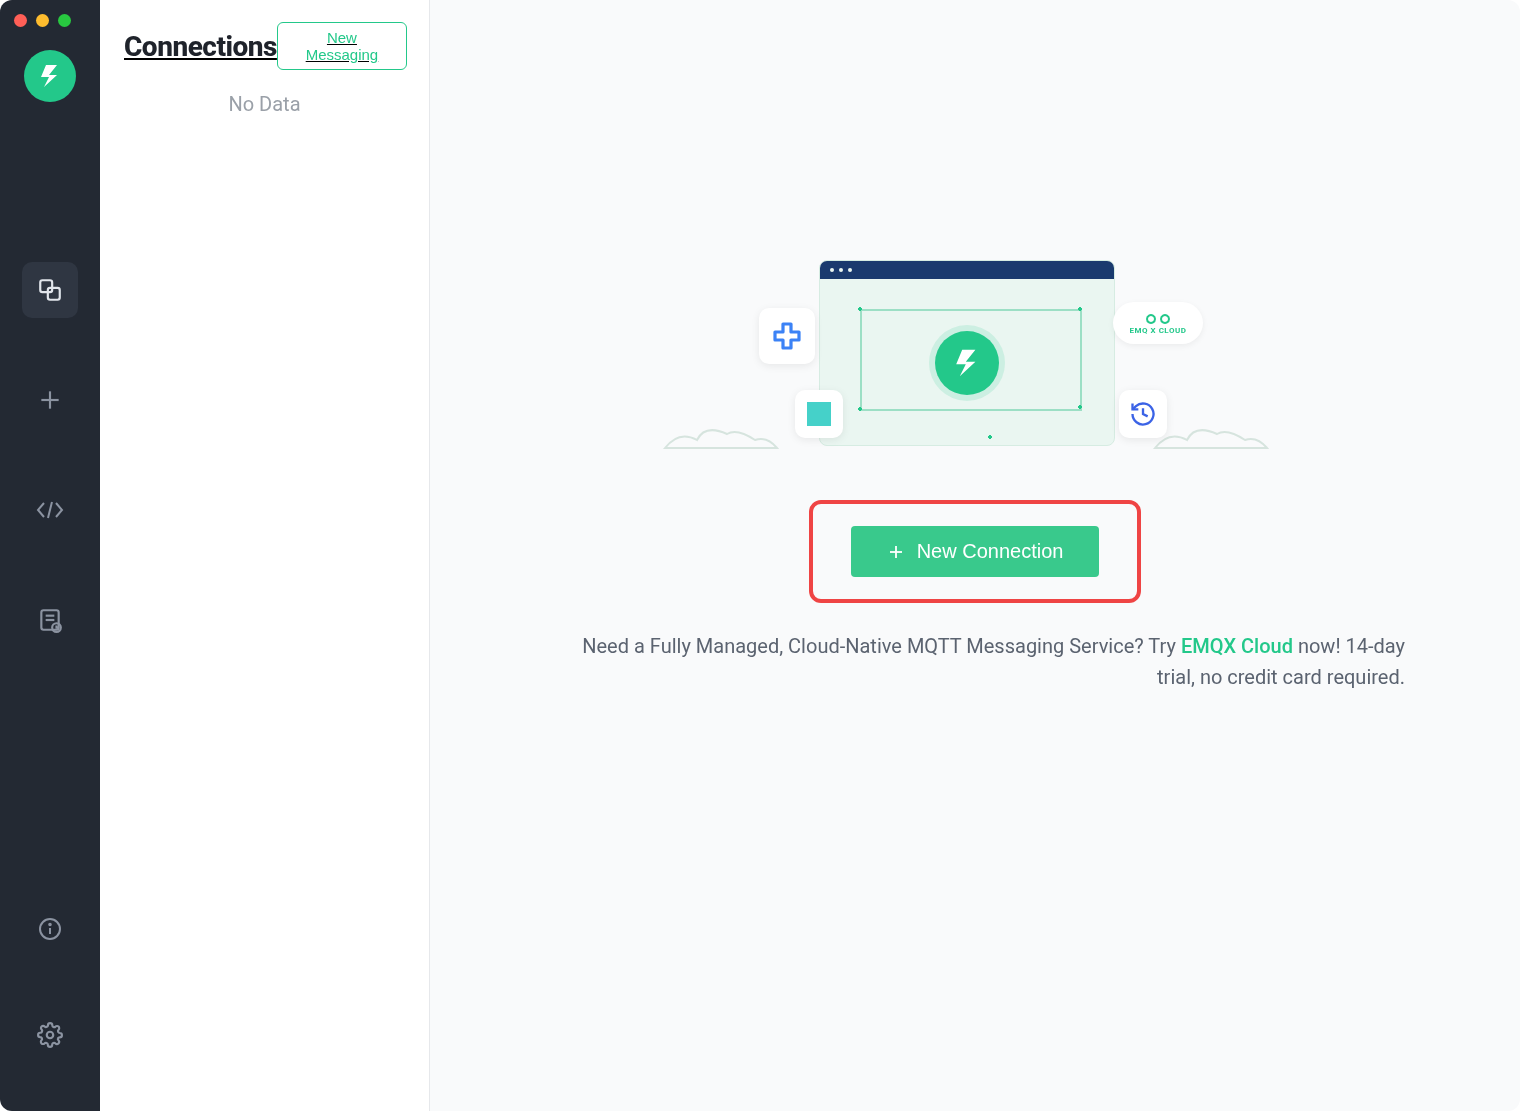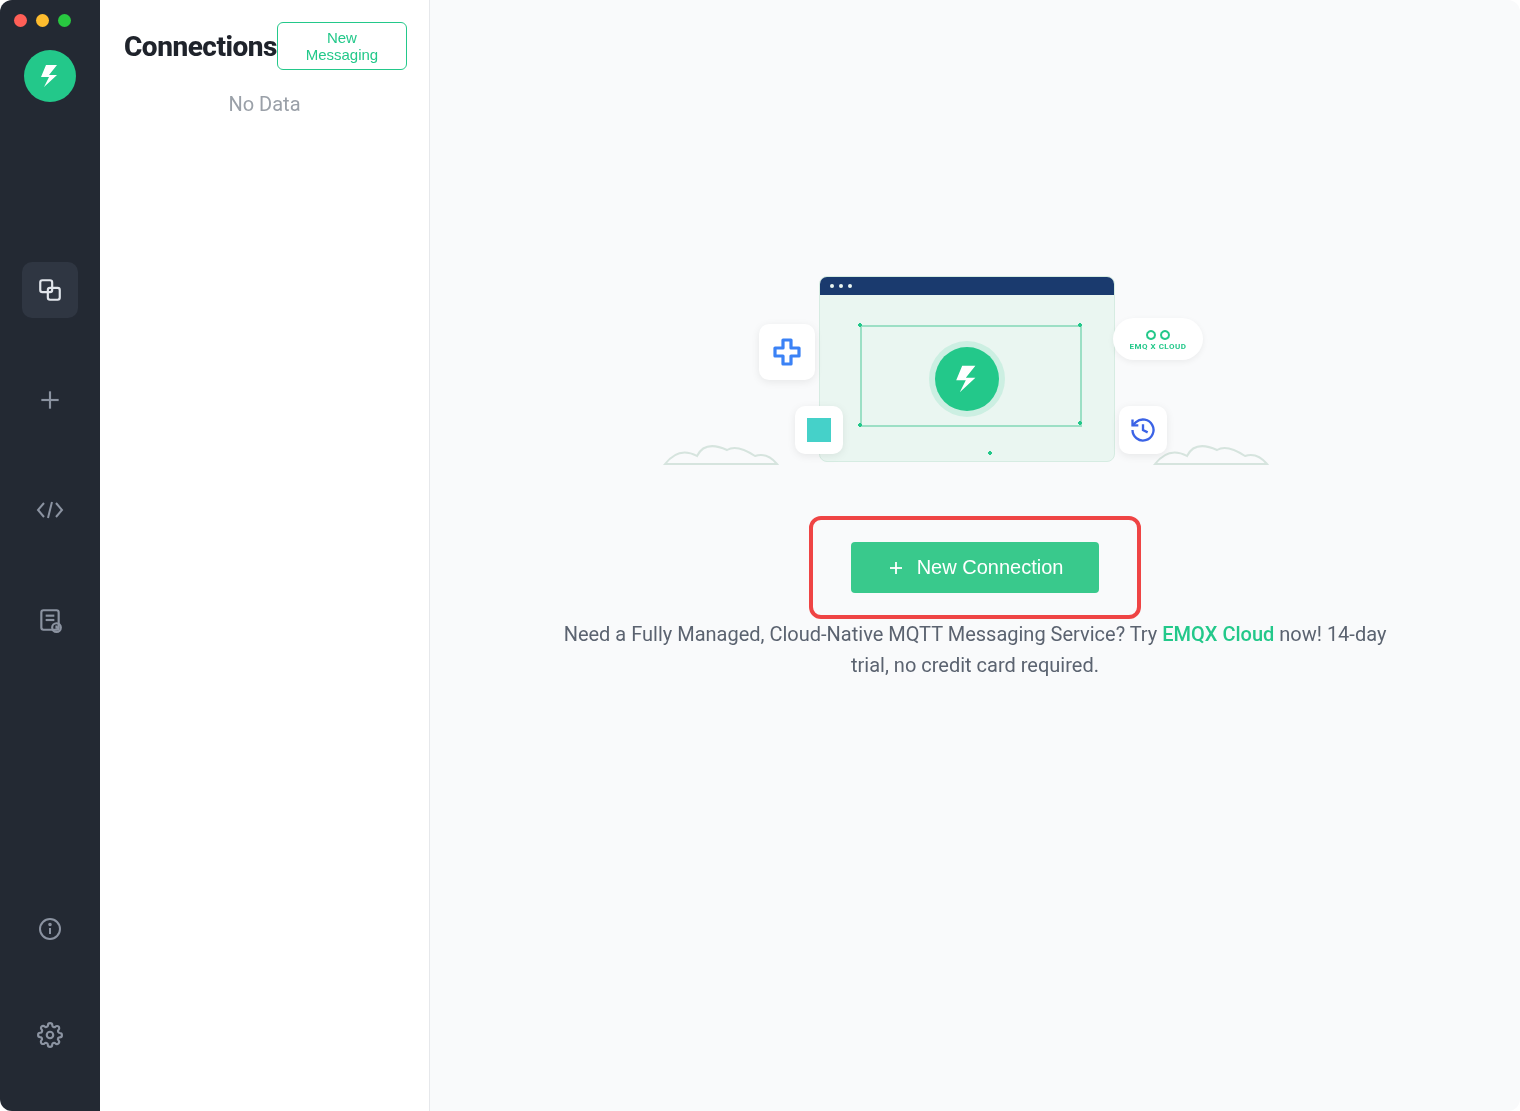--- a/index.html
+++ b/index.html
@@ -85,20 +85,21 @@
     border-right: 1px solid #e6e8eb;
     display: flex;
     flex-direction: column;
     flex-shrink: 0;
   }
   .panel-header {
     display: flex;
     align-items: center;
     justify-content: flex-start;
     padding: 22px 22px 22px 24px;
+    text-decoration: underline;
   }
   .panel-title {
     font-size: 28px;
     font-weight: 800;
     color: #1f232b;
     letter-spacing: -0.5px;
   }
   .new-collection-btn {
     border: 1px solid #23c88a;
     color: #23c88a;
@@ -126,21 +127,20 @@
     flex-direction: column;
     align-items: center;
     padding-top: 260px;
   }
 
   .illustration {
     width: 480px;
     height: 220px;
     position: relative;
     margin-bottom: 18px;
-    margin-top: 16px;
   }
 
   
   .illu-window {
     position: absolute;
     left: 84px; top: 0;
     width: 296px; height: 186px;
     border-radius: 8px;
     background: #eaf6f1;
     border: 1px solid #d6ece2;
@@ -243,22 +243,23 @@
     color: #fff;
     font-size: 20px;
     font-weight: 500;
     padding: 14px 36px;
     border: none;
     border-radius: 4px;
     cursor: pointer;
   }
 
   .promo {
+    margin-top: 28px;
     max-width: 860px;
-    text-align: center;
+    text-align: right;
     font-size: 20px;
     line-height: 1.55;
     color: #5b6370;
   }
   .promo a {
     color: #23c88a;
     text-decoration: none;
     font-weight: 500;
   }
 </style>

